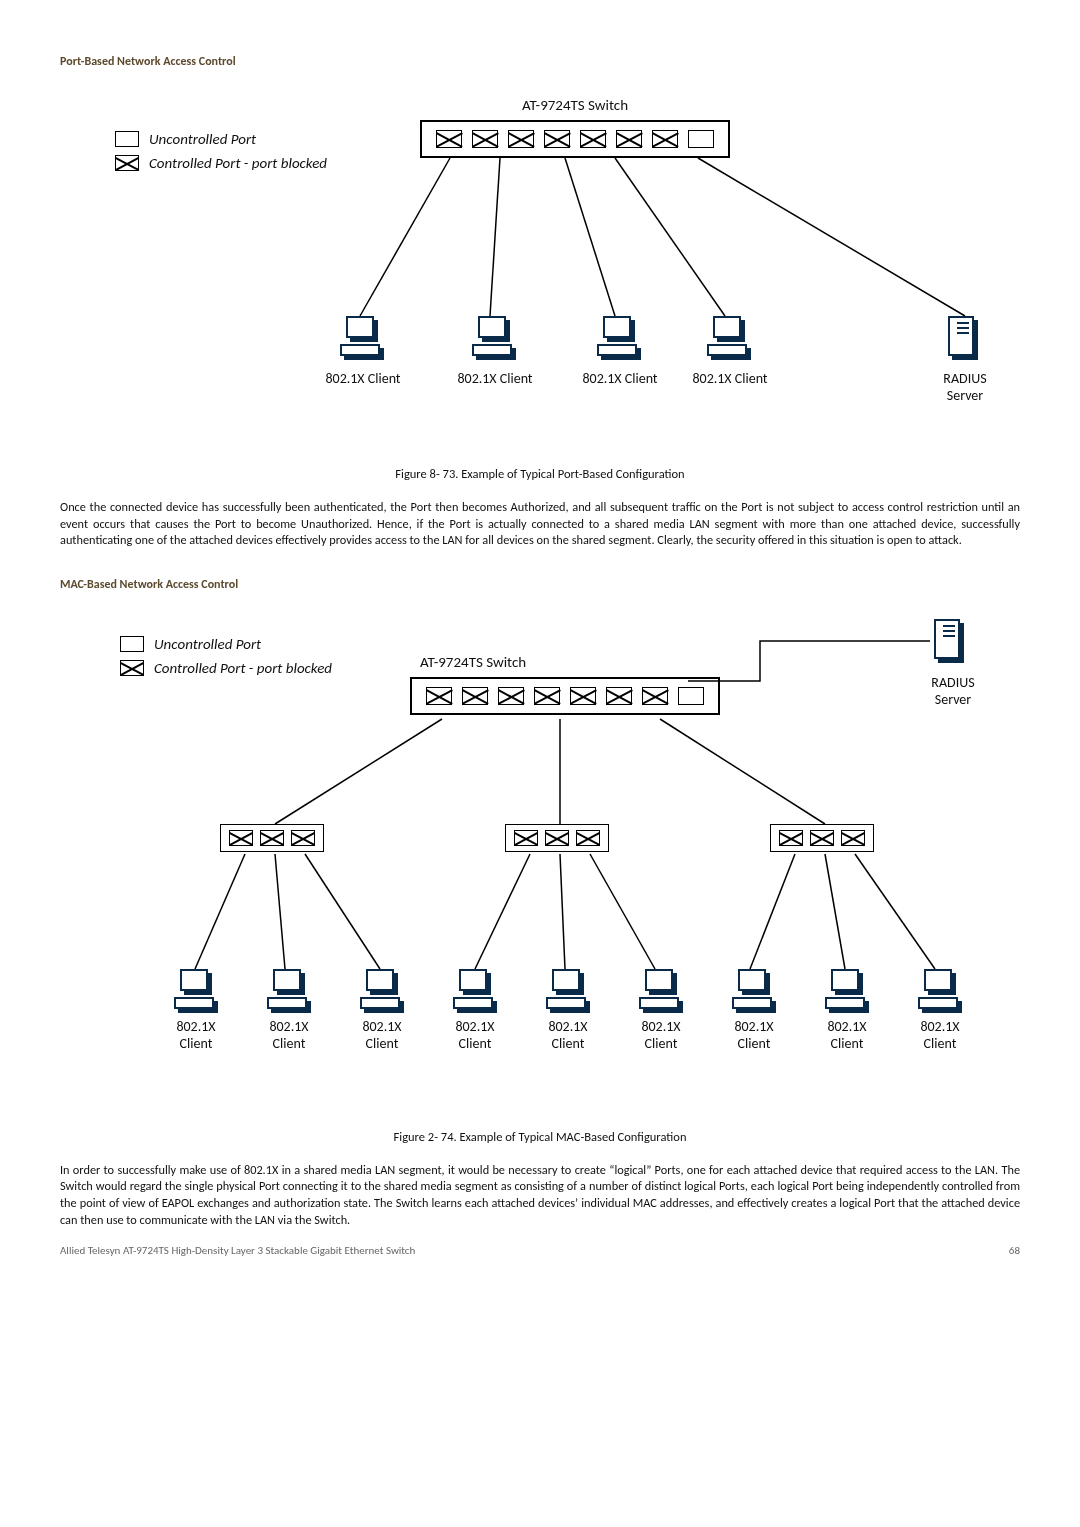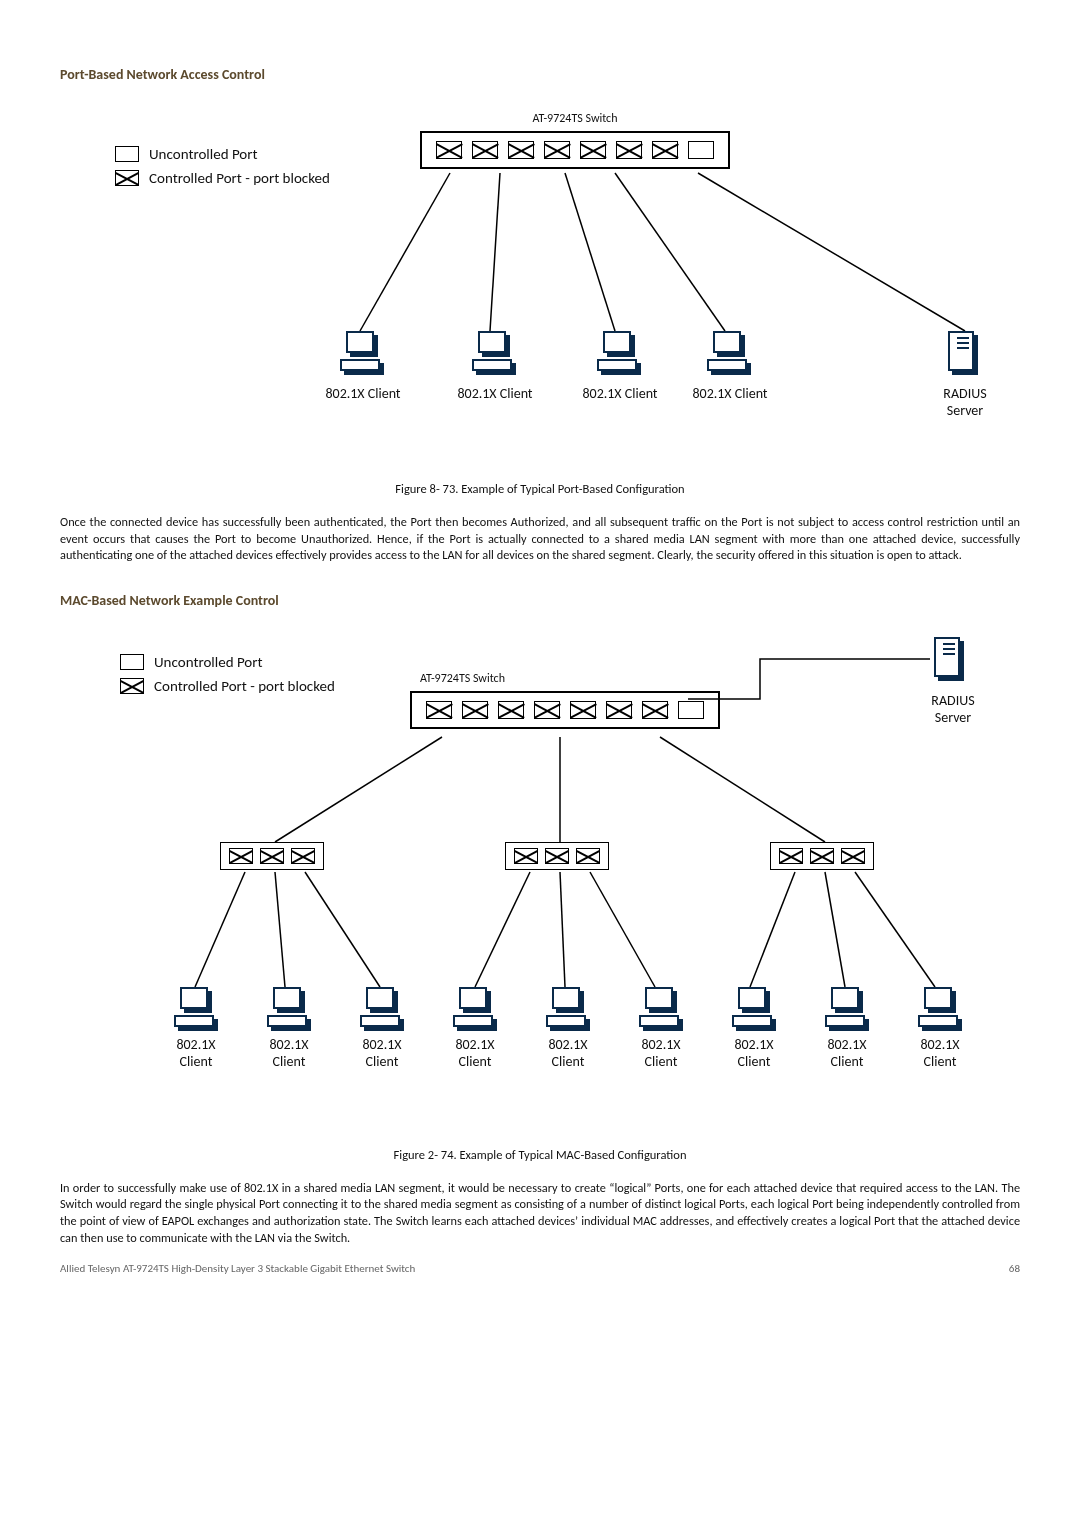--- a/index.html
+++ b/index.html
@@ -6,31 +6,32 @@
   body {
     margin: 0;
     padding: 50px 60px 30px 60px;
     font-family: "Gill Sans", "Gill Sans MT", Calibri, sans-serif;
     font-size: 13px;
     color: #111;
     background: #fff;
     width: 1080px;
   }
   h2.section {
-    font-size: 14px;
+    font-size: 12px;
     font-weight: bold;
     color: #5c4a2e;
-    margin: 16px 0 28px 0;
+    margin: 4px 0 28px 0;
   }
   .figure-area {
     position: relative;
     width: 100%;
   }
   .legend {
     position: absolute;
+    font-style: italic;
   }
   .legend-row {
     display: flex;
     align-items: center;
     margin: 6px 0;
   }
   .legend-label {
     font-size: 15px;
     margin-left: 10px;
   }
@@ -41,21 +42,21 @@
   .port-blocked {
     width: 24px; height: 16px; border: 1.5px solid #000; background: #fff;
     display: inline-block; position: relative;
   }
   .port-blocked::before, .port-blocked::after {
     content: ""; position: absolute; width: 120%; height: 1.5px; background: #000; top: 50%; left: -10%;
   }
   .port-blocked::before { transform: rotate(28deg); }
   .port-blocked::after  { transform: rotate(-28deg); }
   .switch-label {
-    font-size: 12px; text-align: center; margin-bottom: 6px;
+    font-size: 15px; text-align: center; margin-bottom: 6px;
   }
   .switch-box {
     border: 2px solid #000; padding: 8px 14px; display: flex; gap: 10px;
     align-items: center; background: #fff;
   }
   .switch-box .port-open, .switch-box .port-blocked {
     width: 26px; height: 18px;
   }
   .sub-hub {
     border: 1.5px solid #000; padding: 5px 8px; display: flex; gap: 7px;
@@ -177,21 +178,21 @@
   <div class="abs dev-label" style="left:625px; top:275px; width:90px;">802.1X Client</div>
   <div class="abs dev-label" style="left:870px; top:275px; width:70px;">
     <span>RADIUS</span><br>
     <span>Server</span>
   </div>
 </div>
 
 <div class="caption">Figure 8- 73. Example of Typical Port-Based Configuration</div>
 <div class="body-text">Once the connected device has successfully been authenticated, the Port then becomes Authorized, and all subsequent traffic on the Port is not subject to access control restriction until an event occurs that causes the Port to become Unauthorized. Hence, if the Port is actually connected to a shared media LAN segment with more than one attached device, successfully authenticating one of the attached devices effectively provides access to the LAN for all devices on the shared segment. Clearly, the security offered in this situation is open to attack.</div>
 
-<h2 class="section">MAC-Based Network Example Control</h2>
+<h2 class="section">MAC-Based Network Access Control</h2>
 
 <div class="figure-area" style="height: 480px;">
 
   <div class="legend" style="left: 60px; top: 10px;">
     <div class="legend-row">
       <span class="port-open"></span>
       <span class="legend-label">Uncontrolled Port</span>
     </div>
     <div class="legend-row">
       <span class="port-blocked"></span>

